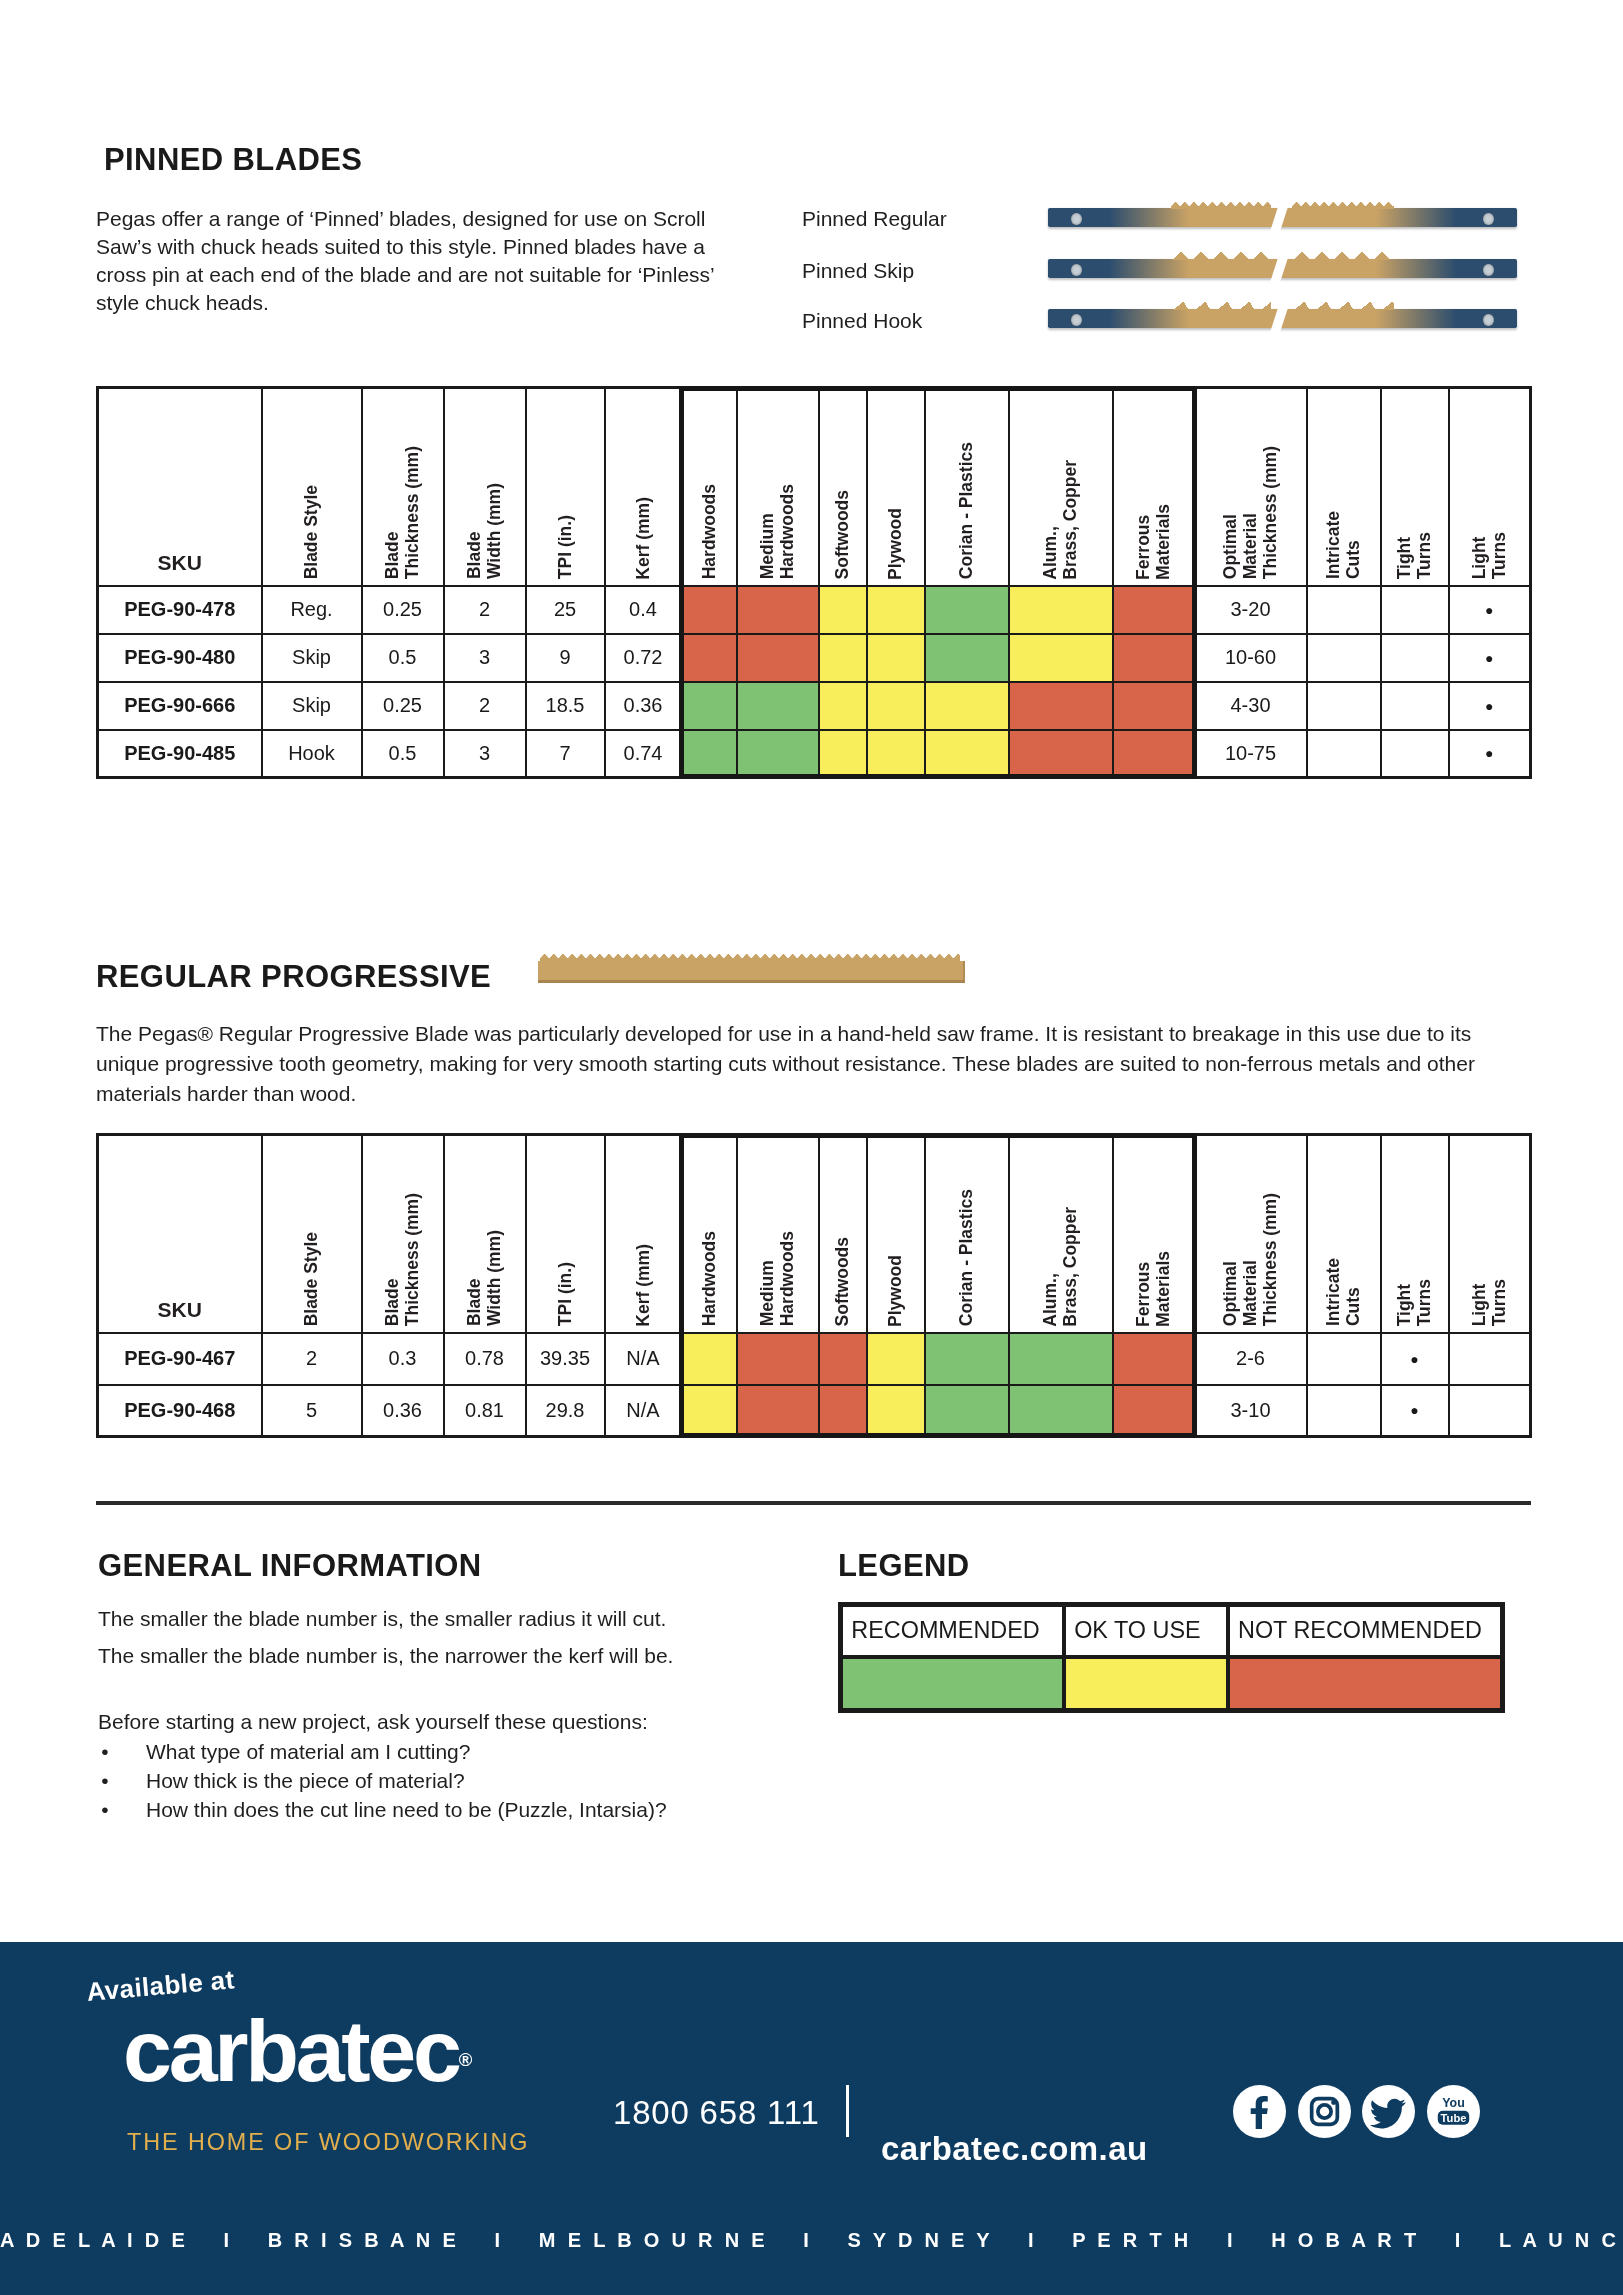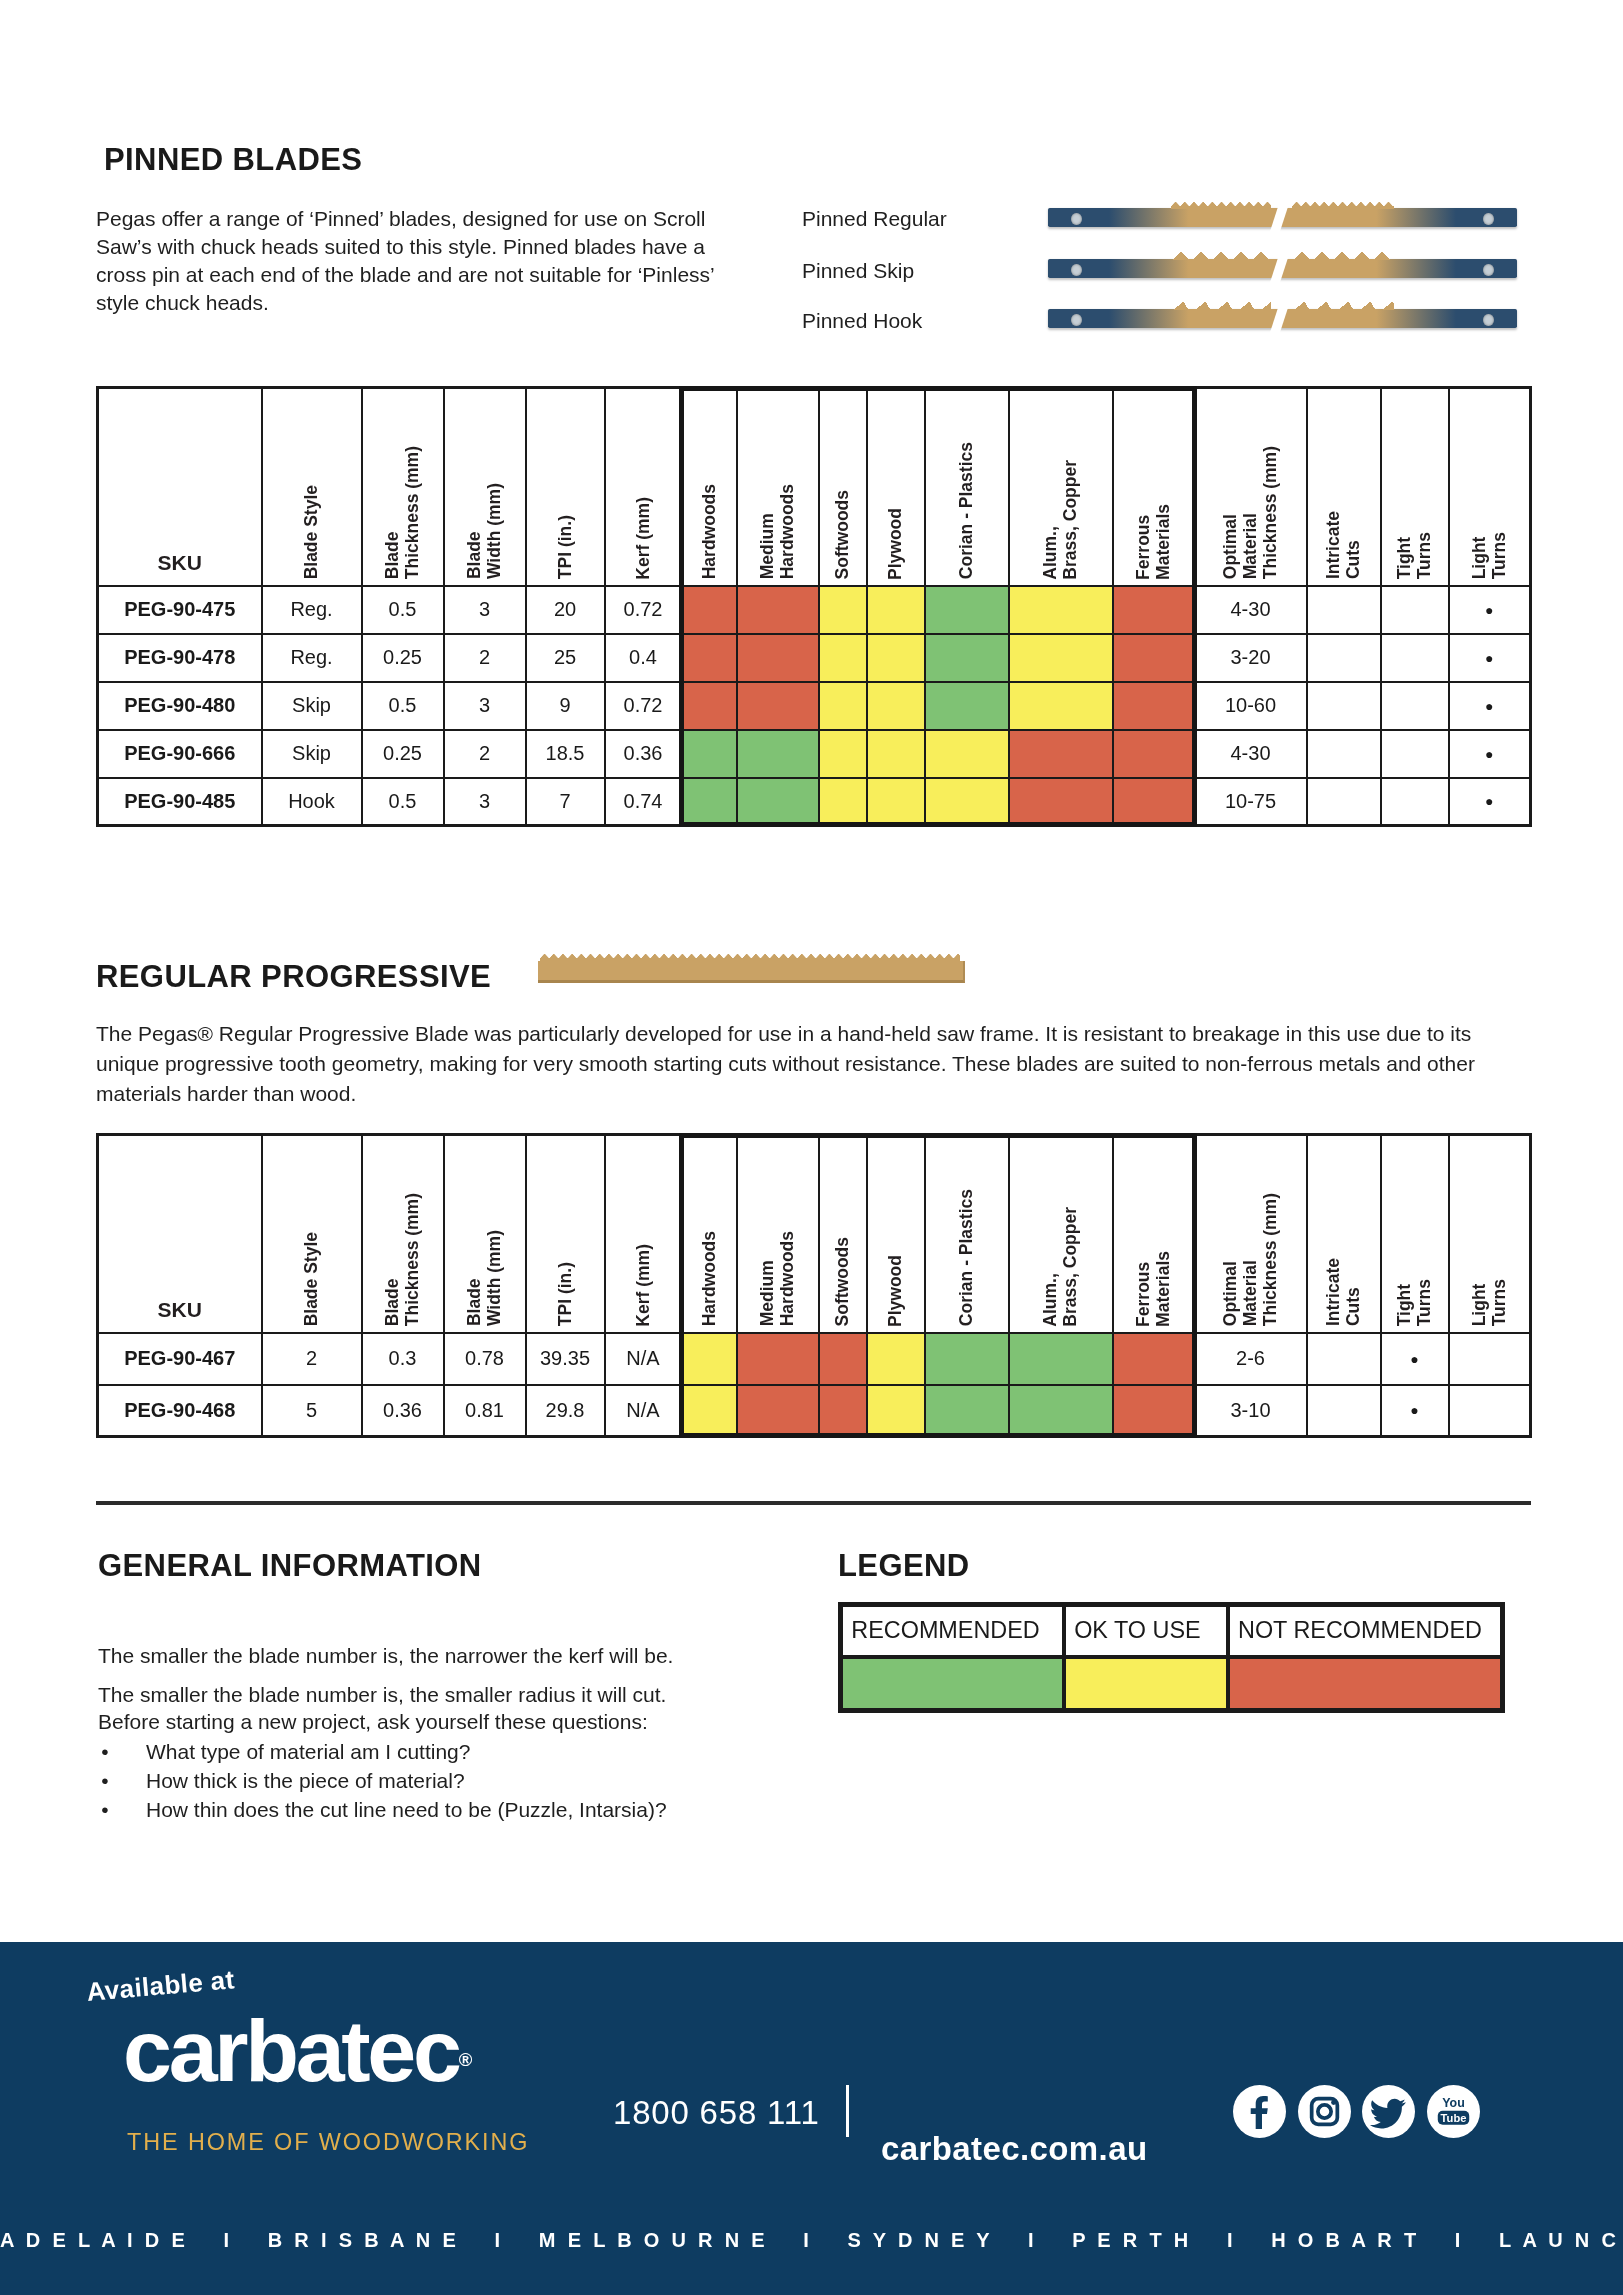--- a/index.html
+++ b/index.html
@@ -194,39 +194,20 @@
 Turns</div>
             </th>
           <th>
               <div class="vt">Light
 Turns</div>
             </th>
         </tr>
       </thead>
       <tbody>
         <tr>
-          <td class="sku">PEG-90-475</td>
-          <td>Reg.</td>
-          <td>0.5</td>
-          <td>3</td>
-          <td>20</td>
-          <td>0.72</td>
-          <td data-r="nr"></td>
-          <td data-r="nr"></td>
-          <td data-r="ok"></td>
-          <td data-r="ok"></td>
-          <td data-r="rec"></td>
-          <td data-r="ok"></td>
-          <td data-r="nr"></td>
-          <td>4-30</td>
-          <td class="dot"></td>
-          <td class="dot"></td>
-          <td class="dot">●</td>
-        </tr>
-        <tr>
           <td class="sku">PEG-90-478</td>
           <td>Reg.</td>
           <td>0.25</td>
           <td>2</td>
           <td>25</td>
           <td>0.4</td>
           <td data-r="nr"></td>
           <td data-r="nr"></td>
           <td data-r="ok"></td>
           <td data-r="ok"></td>
@@ -433,21 +414,21 @@
           <td class="dot"></td>
         </tr>
       </tbody>
     </table>
     <div class="grp"></div>
   </div>
 
   <div class="divider"></div>
 
   <div class="h1" style="left:98px; top:1548px;">GENERAL INFORMATION</div>
-  <div class="gi-line" style="left:98px; top:1680px;">The smaller the blade number is, the smaller radius it will cut.</div>
+  <div class="gi-line" style="left:98px; top:1604px;">The smaller the blade number is, the smaller radius it will cut.</div>
   <div class="gi-line" style="left:98px; top:1641px;">The smaller the blade number is, the narrower the kerf will be.</div>
   <div class="gi-line" style="left:98px; top:1707px;text-align:right;">Before starting a new project, ask yourself these questions:</div>
   <div class="bullet-row" style="left:98px; top:1740px;"><span class="b">•</span><span>What type of material am I cutting?</span></div>
   <div class="bullet-row" style="left:98px; top:1769px;"><span class="b">•</span><span>How thick is the piece of material?</span></div>
   <div class="bullet-row" style="left:98px; top:1798px;"><span class="b">•</span><span>How thin does the cut line need to be (Puzzle, Intarsia)?</span></div>
 
   <div class="h1" style="left:838px; top:1548px;">LEGEND</div>
   <table class="legend-box">
     <colgroup>
         <col style="width:224px">

